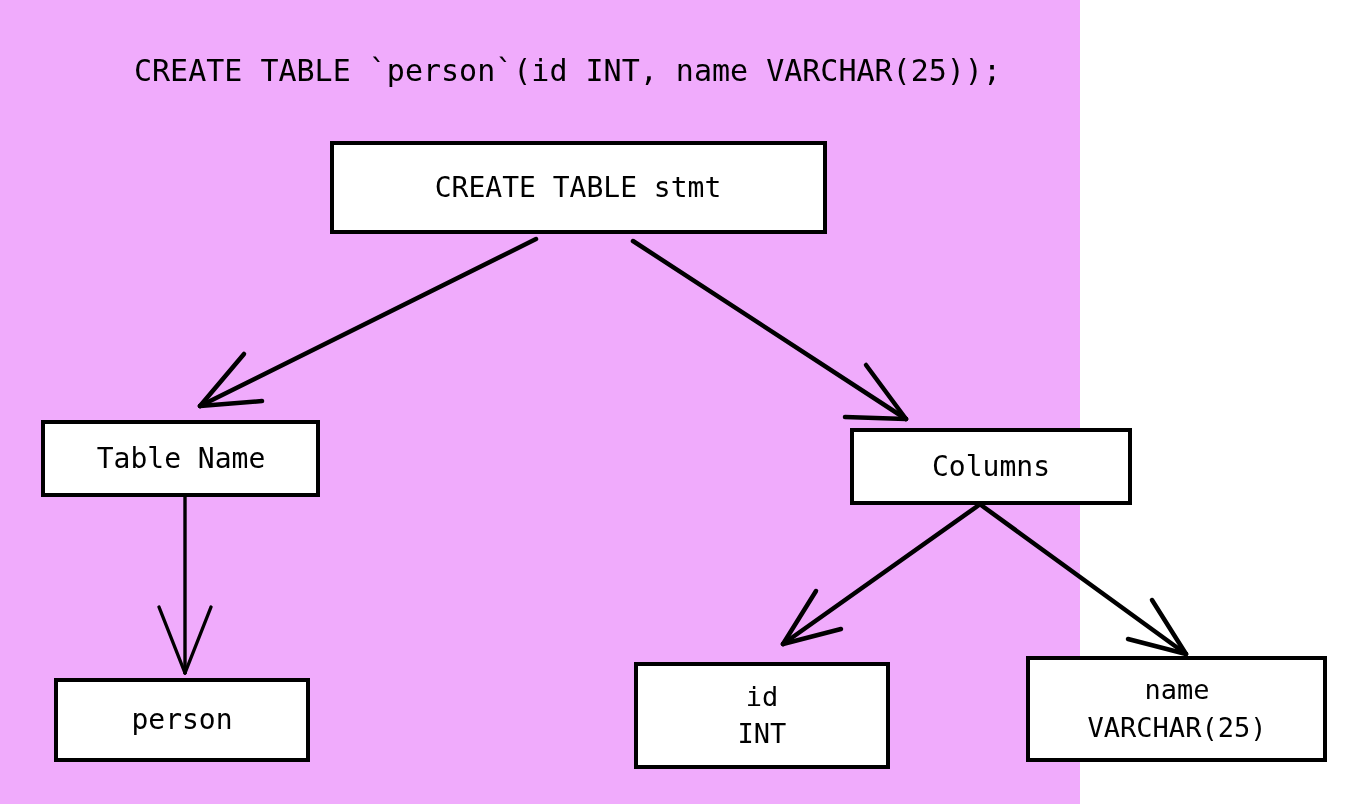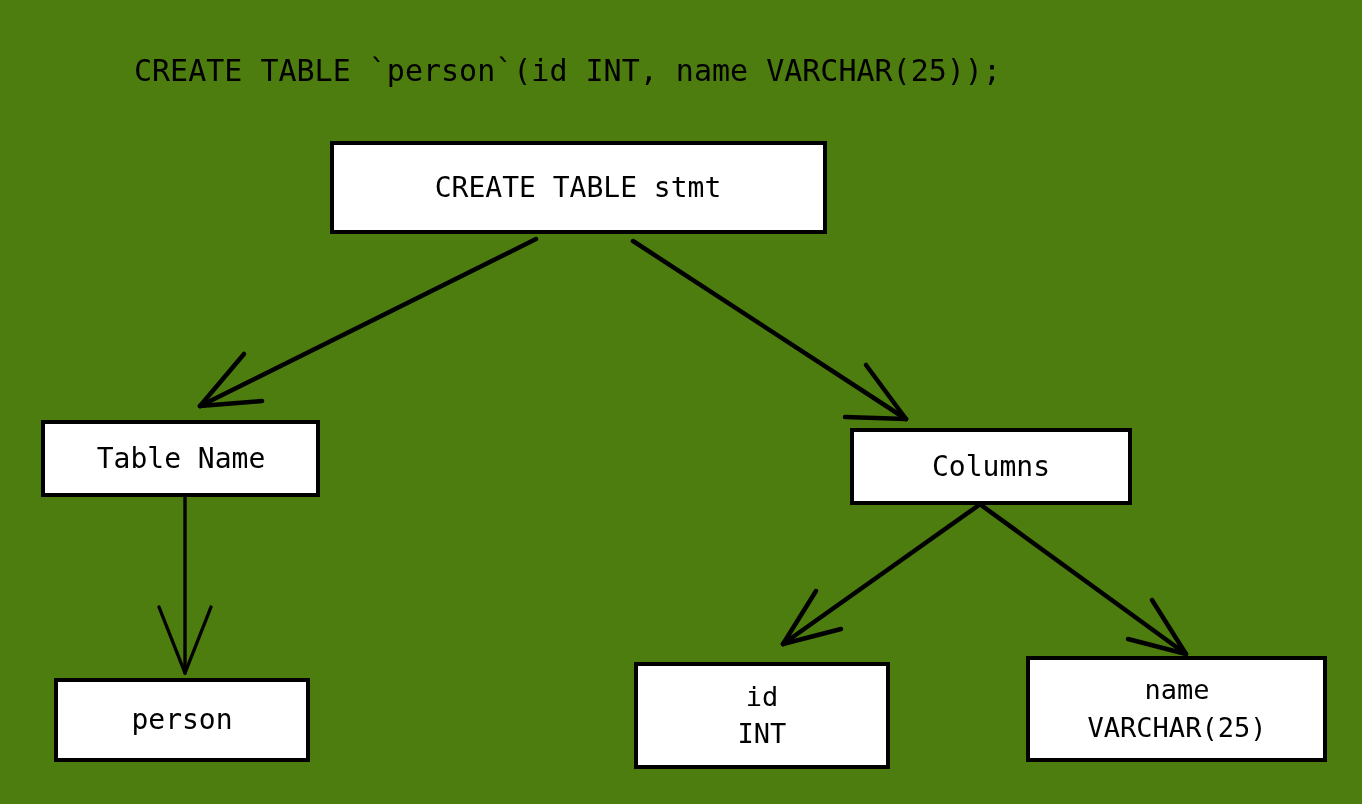--- a/index.html
+++ b/index.html
@@ -8,23 +8,23 @@
     background: #ffffff;
   }
   body {
     width: 1362px;
     height: 804px;
     font-family: "DejaVu Sans Mono", monospace;
     overflow: hidden;
   }
   #canvas {
     position: relative;
-    width: 1362px;
+    width: 1080px;
     height: 804px;
-    background: #4d7c0f;
+    background: #f0abfc;
     text-decoration: underline;
   }
   svg.diagram {
     position: absolute;
     top: 0;
     left: 0;
     width: 1362px;
     height: 804px;
   }
   .node-box {

